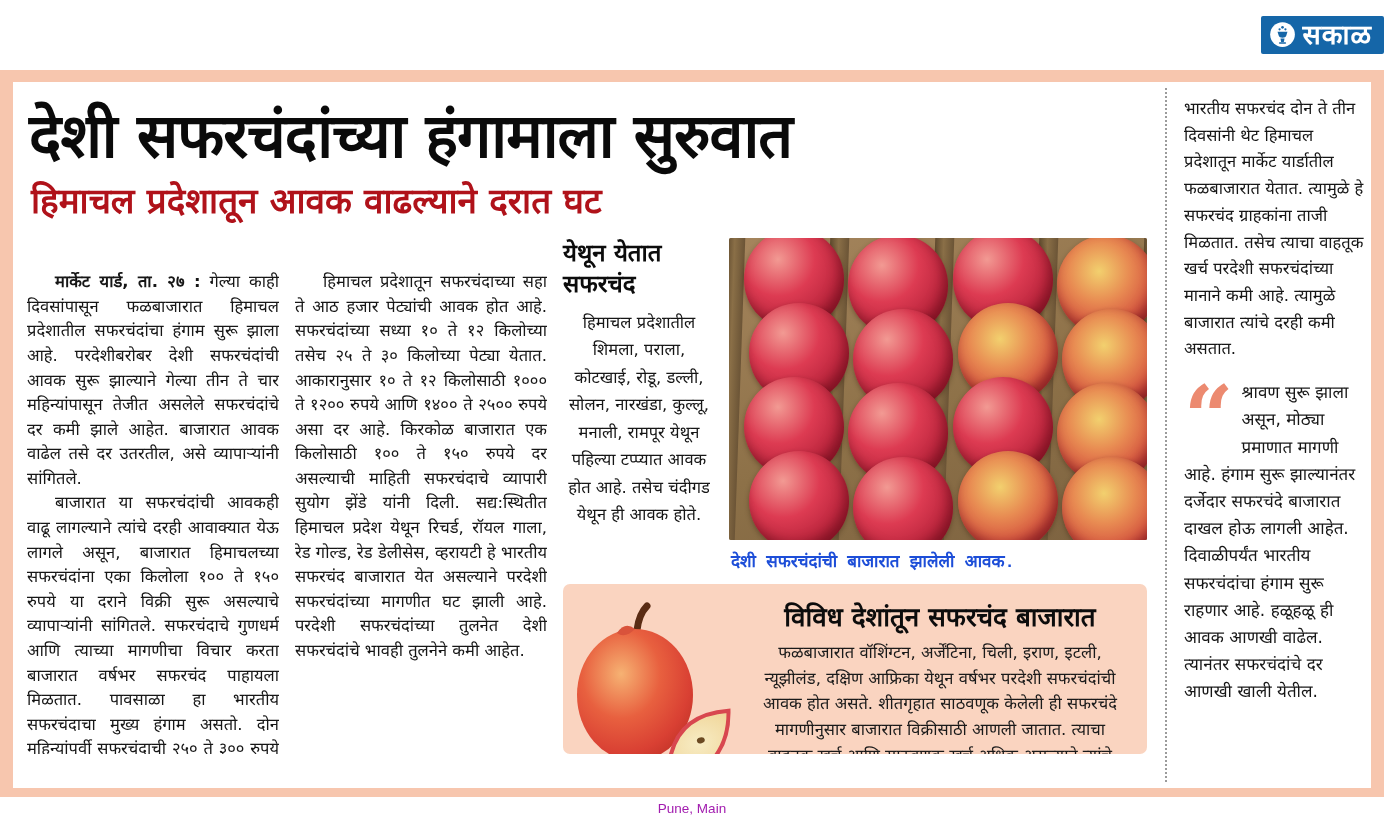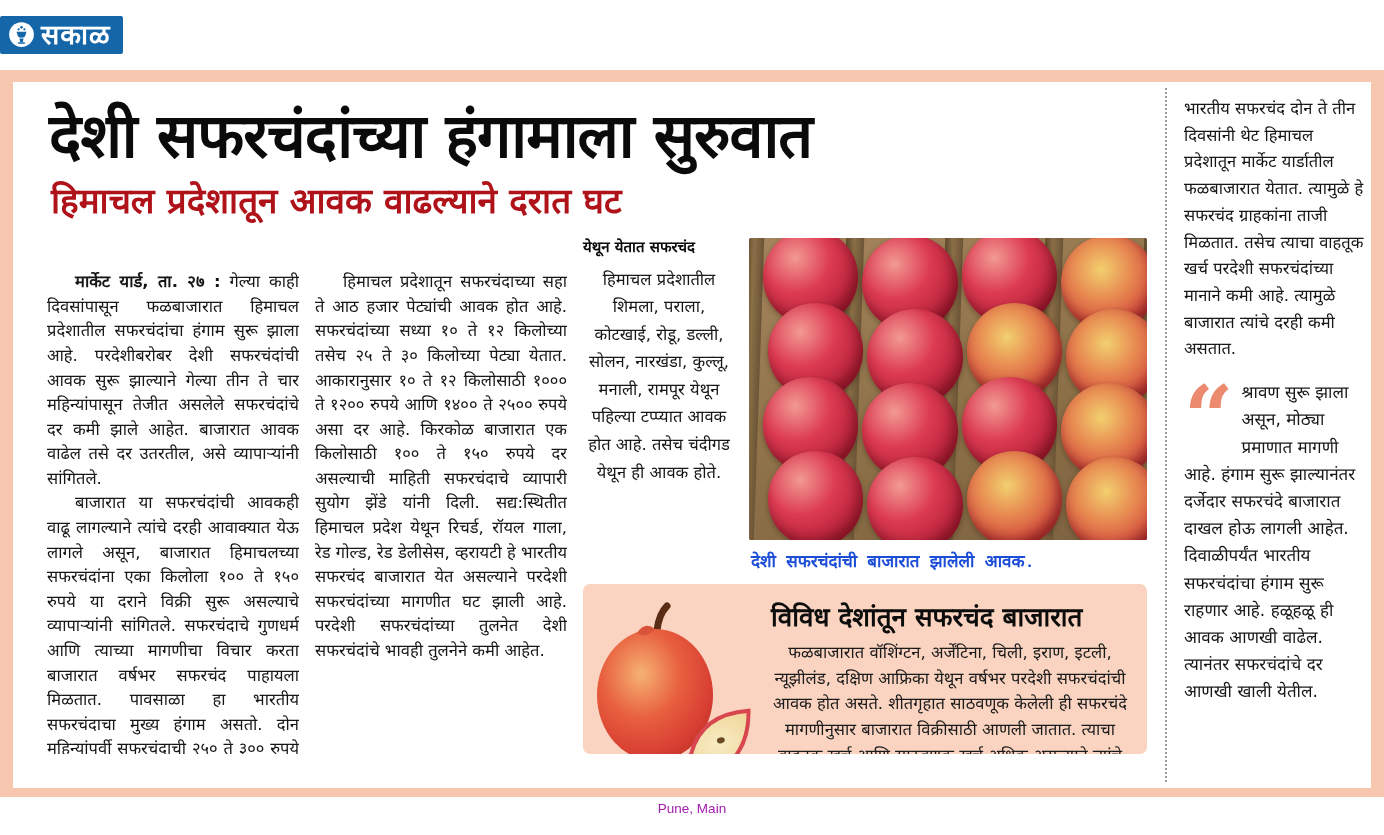--- a/index.html
+++ b/index.html
@@ -3,57 +3,57 @@
 <meta charset="utf-8">
 <style>
   * { margin:0; padding:0; box-sizing:border-box; }
   html,body { background:#ffffff; }
   body {
     width:1384px; height:835px; position:relative; overflow:hidden;
     font-family:"DejaVu Sans", sans-serif; color:#111;
   }
 
   
-  .masthead { height:70px; display:flex; align-items:center; justify-content:flex-start; }
+  .masthead { height:70px; display:flex; align-items:center; justify-content:flex-end; }
   .logo-box {
     background:#1566a8; color:#fff; display:flex; align-items:center; gap:6px;
     padding:5px 12px 6px 8px; border-radius:2px;
   }
   .logo-emblem { width:27px; height:27px; flex:0 0 auto; }
   .logo-text { font-size:27px; font-weight:bold; letter-spacing:1px; line-height:1; }
 
   
   .frame {
     position:absolute; left:0; right:0; top:70px; height:727px;
     background:#f7c6ae; padding:12px 13px 9px 13px;
   }
   .content { background:#fff; width:100%; height:100%; display:flex; }
 
   
-  .main-zone { flex:1; padding:14px 18px 6px 34px; overflow:hidden; }
+  .main-zone { flex:1; padding:14px 18px 6px 14px; overflow:hidden; }
   .headline {
     font-size:61px; font-weight:bold; color:#0a0a0a; line-height:1.25;
     letter-spacing:-1px; white-space:nowrap; margin:2px 0 6px 2px;
   }
   .subheadline {
     font-size:35px; font-weight:bold; color:#b0121a; line-height:1.2; margin:4px 0 16px 4px;
   }
   .body-row { display:flex; gap:16px; height:516px; }
   .col { width:252px; flex:0 0 aupx; overflow:hidden;margin-top:32px; }
   .col1, .col2 { flex:0 0 252px; }
   .news-p {
     font-size:16.5px; line-height:1.49; text-align:justify; color:#161616;
   }
   .news-p.indent { text-indent:1.7em; }
   .dateline { font-weight:bold; }
 
   .right-zone { flex:1; display:flex; flex-direction:column; min-width:0; }
   .right-top { display:flex; gap:14px; }
   .info-box { flex:0 0 152px; }
-  .info-heading { font-size:15px; font-weight:bold; line-height:1.3; margin-bottom:8px; color:#0c0c0c; }
+  .info-heading { font-size:24px; font-weight:bold; line-height:1.3; margin-bottom:8px; color:#0c0c0c; }
   .info-body { font-size:16.5px; line-height:1.67; color:#161616;text-align:center; }
 
   .photo-wrap { flex:1; min-width:0; }
   .apples-photo {
     position:relative; height:302px; overflow:hidden; border-radius:2px;
     background:linear-gradient(160deg,#a5855d 0%, #8d7148 55%, #7c6240 100%);
   }
   .apples-photo .divider {
     position:absolute; top:-4%; bottom:-4%; width:4.5%;
     background:linear-gradient(90deg,#5f4a2e,#8a6f47 45%,#6b5436);
@@ -66,21 +66,21 @@
   }
   .apples-photo .apple-ph.yellowish {
     background:radial-gradient(circle at 42% 36%, #f2d06e 0%, #e88b52 35%, #d24a3c 70%, #a82c32 100%);
   }
   .photo-caption { font-size:17px; font-weight:bold; padding:9px 2px 0 2px; color:#1d4ed8;font-family:Liberation Mono, monospace; }
 
   .highlight-box {
     margin-top:12px; flex:1; position:relative; background:#fad4c0;
     border-radius:7px; padding:14px 18px 10px 188px; overflow:hidden;
   }
-  .hl-heading { font-size:26px; font-weight:bold; text-align:left; margin-bottom:6px; color:#0c0c0c; }
+  .hl-heading { font-size:26px; font-weight:bold; text-align:center; margin-bottom:6px; color:#0c0c0c; }
   .hl-body { font-size:16.5px; line-height:1.55; text-align:center; color:#1a1a1a; }
   .apple-illustration { position:absolute; left:12px; top:16px; width:175px; height:190px; }
 
   
   .sidebar {
     flex:0 0 206px; border-left:2px dotted #9b9b9b; margin:6px 0 6px 0;
     padding:8px 4px 0 17px; overflow:hidden;
   }
   .sb-heading { font-size:26px; font-weight:bold; line-height:1.35; margin-bottom:8px; color:#0b0b0b; }
   .sb-body { font-size:16.5px; line-height:1.62; color:#161616; margin-bottom:16px; }

